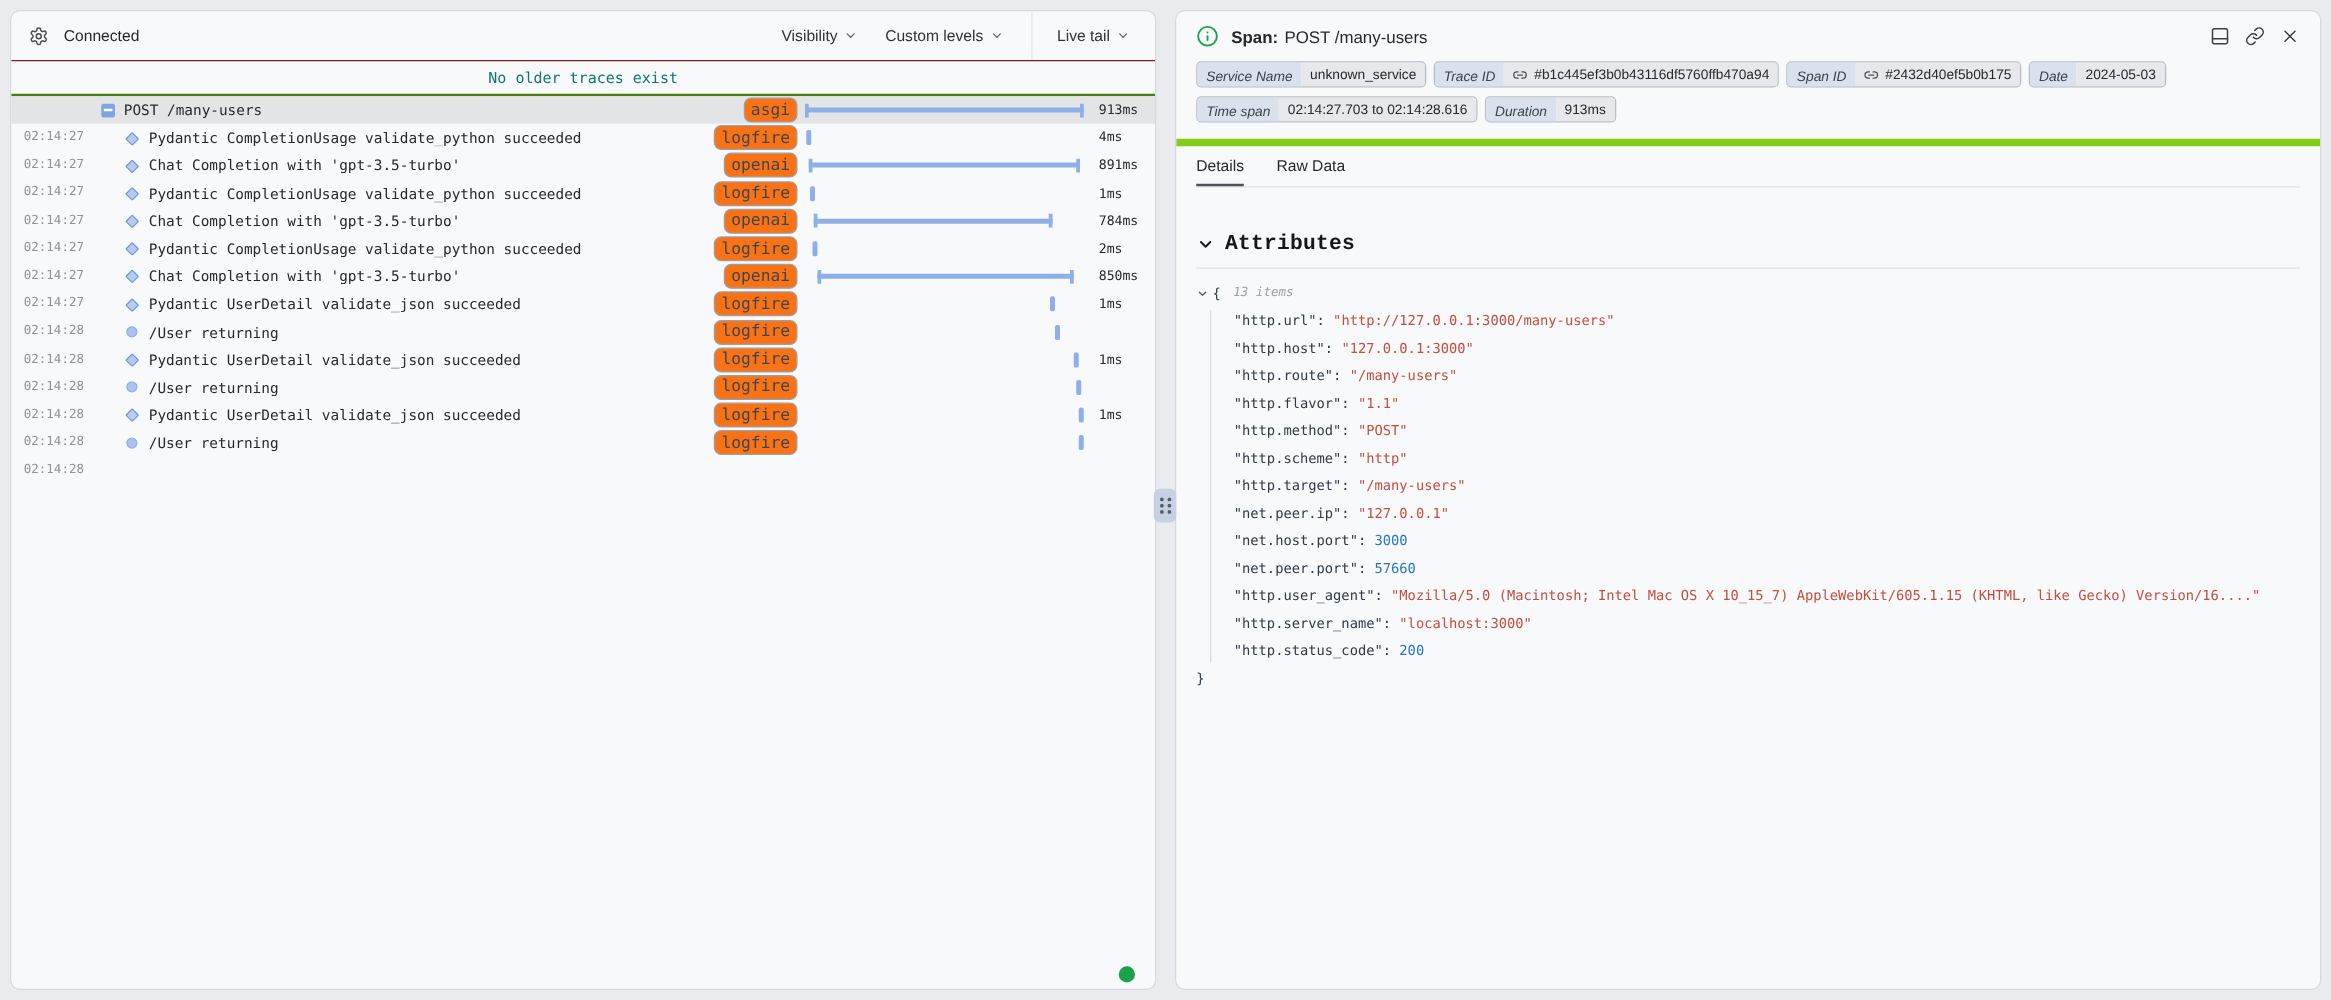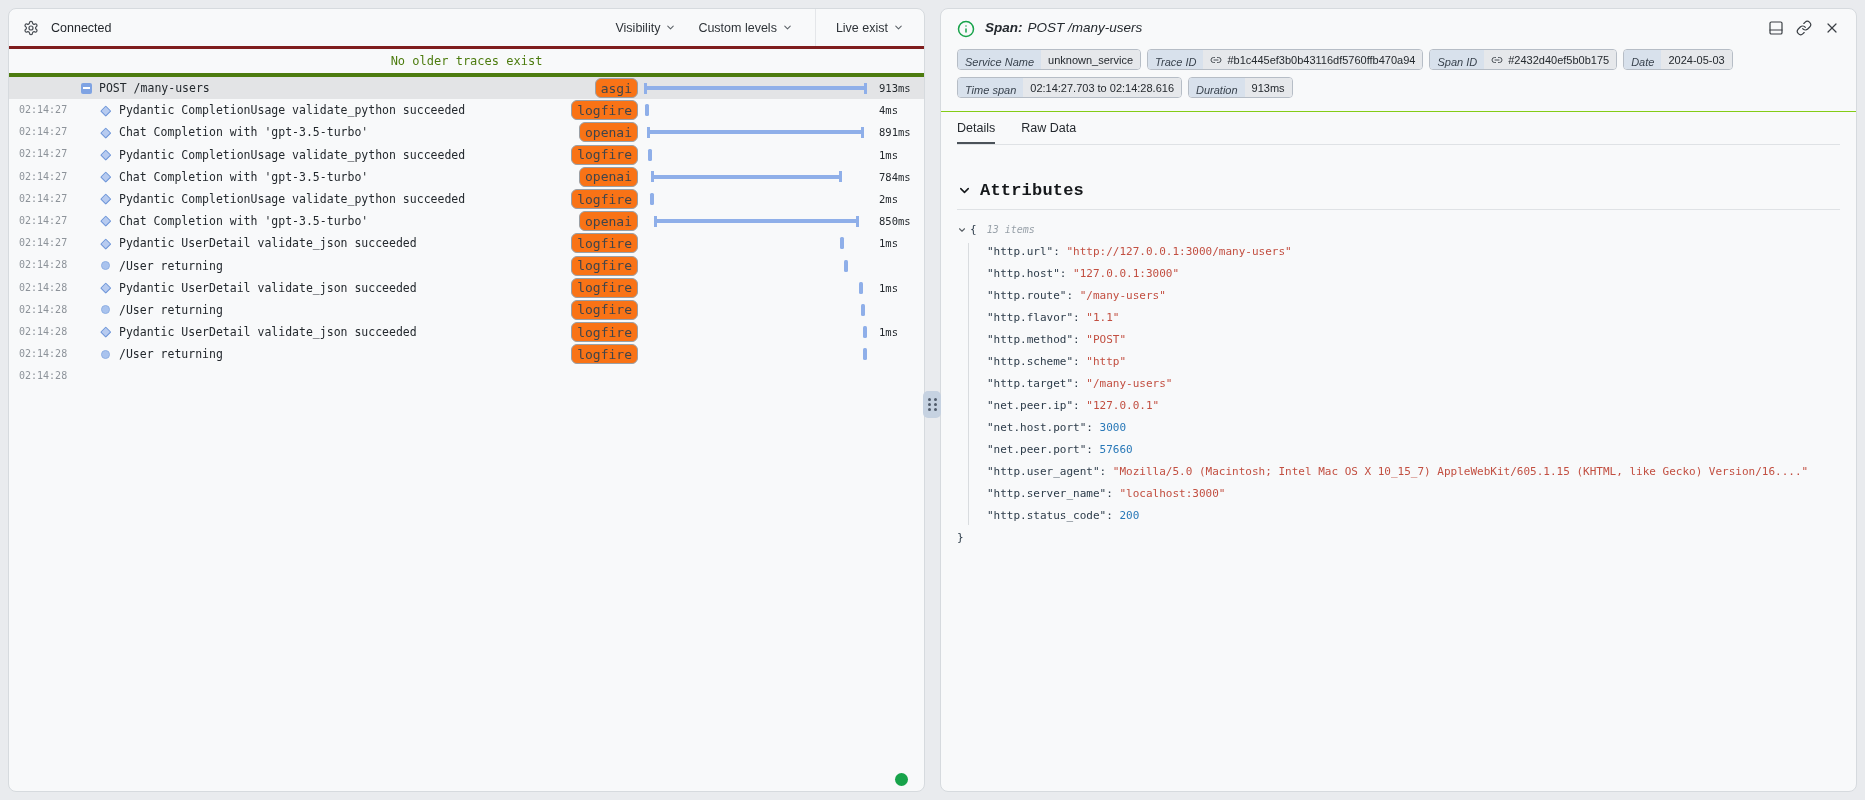--- a/index.html
+++ b/index.html
@@ -5,31 +5,31 @@
   * { box-sizing: border-box; margin: 0; padding: 0; }
   html,body { width:1865px; height:800px; overflow:hidden; }
   body { background:#e9ebee; font-family:"Liberation Sans", sans-serif; position:relative; color:#24292e; }
   svg { display:block; }
 
   .panel { position:absolute; top:8px; height:784px; background:#f8f9fa; border:1px solid #d6dade; border-radius:8px; }
   #left-panel { left:8px; width:917px; overflow:hidden; }
   #right-panel { left:940px; width:917px; overflow:hidden; }
 
   
-  .lp-header { height:40px; border-bottom:3px solid #7f1d1d; display:flex; align-items:center; padding:0 0 0 14px; }
+  .lp-header { height:40px; border-bottom:1px solid #7f1d1d; display:flex; align-items:center; padding:0 0 0 14px; }
   .gear { color:#4a4f55; }
   .conn-label { margin-left:12px; font-size:12.5px; color:#1f2328; }
   .lp-spacer { flex:1; }
   .menu-item { display:flex; align-items:center; gap:5px; font-size:12.5px; color:#2e3338; margin-right:22px; cursor:default; }
   .chev { color:#5a6066; }
   .live-tail-wrap { border-left:1px solid #e4e6e9; align-self:stretch; display:flex; align-items:center; padding:0 20px; margin-right:0; }
   .live-tail-wrap .menu-item { margin-right:0; }
 
   .no-older { height:28px; display:flex; align-items:center; justify-content:center;
-    font-family:"DejaVu Sans Mono", monospace; font-size:12px; color:#4d7c0f; border-bottom:4px solid #4d7c0f; }
+    font-family:"DejaVu Sans Mono", monospace; font-size:12px; color:#0f766e; border-bottom:2px solid #4d7c0f; }
 
   .trace-row { height:22.2px; display:flex; align-items:center; padding-left:10px;
     font-family:"DejaVu Sans Mono", monospace; font-size:11.5px; color:#24292e; cursor:pointer; }
   .trace-row.selected { background:#e3e4e6; }
   .t-time { width:62px; flex:none; font-size:10px; color:#8d939a;margin-top:43px; }
   .t-indent { width:20px; flex:none; }
   .t-icon { width:18px; flex:none; display:flex; align-items:center; justify-content:flex-start; }
   .icon-collapse { width:11px; height:11px; background:#7fa3e3; border-radius:2px; position:relative; }
   .icon-collapse::after { content:''; position:absolute; left:2px; right:2px; top:4.8px; height:1.6px; background:#ffffff; }
   .icon-diamond { width:7.5px; height:7.5px; background:#b7cbf0; border:1.5px solid #6d95d8; transform:rotate(45deg); border-radius:1px; margin-left:1px; }
@@ -45,34 +45,34 @@
   .tick { position:absolute; top:50%; transform:translateY(-50%); width:4px; height:12px; border-radius:1.5px; background:#8fafe9; }
   .t-dur { width:57px; flex:none; padding-left:12px; font-size:10.5px; }
 
   .live-dot { position:absolute; right:16px; bottom:5px; width:13px; height:13px; border-radius:50%; background:#17a34a; }
 
   #resizer { position:absolute; left:923px; top:391px; width:18px; height:27px; background:#c6d2e1; border-radius:5px;
     display:grid; grid-template-columns:repeat(2,3px); grid-auto-rows:3px; gap:2px 3px; place-content:center; cursor:col-resize; z-index:5; }
   #resizer i { background:#515c6b; border-radius:50%; }
 
   
-  .rp-header { display:flex; align-items:flex-start; padding:11px 16px 9px 16px;font-style:italic; }
+  .rp-header { display:flex; align-items:center; padding:11px 16px 9px 16px; }
   .info-icon { color:#17a34a; flex:none; }
   .rp-title { margin-left:10px; font-size:13.5px; display:flex; gap:5px; align-items:baseline; }
   .rp-title b { font-weight:bold; }
   .rp-actions { margin-left:auto; display:flex; gap:12px; align-items:center; color:#3a3f44; }
   .rp-actions .abtn { cursor:pointer; }
 
   .rp-badges { padding:2px 16px 0 16px; display:flex; flex-wrap:wrap; gap:7px 6px; }
   .badge { display:flex; align-items:stretch; border:1px solid #b6bdc6; border-radius:4px; overflow:hidden; font-size:11px; height:21px; flex:none; }
   .badge-label { background:#d8e1ec; color:#39434e; font-style:italic; padding:12px 7px; display:flex; align-items:center; }
   .badge-value { background:#e6e8eb; color:#24292e; padding:0 7px; display:flex; align-items:center; gap:5px; }
   .badge-value .blink { color:#4a5056; cursor:pointer; }
 
-  .rp-tabwrap { border-top:1px solid #84cc16; margin-top:13px; padding:9px 16px 0 16px; }
+  .rp-tabwrap { border-top:6px solid #84cc16; margin-top:13px; padding:9px 16px 0 16px; }
   .tabs { display:flex; gap:26px; }
   .tab { font-size:12.5px; color:#24292e; padding-bottom:7px; border-bottom:2px solid transparent; cursor:pointer; }
   .tab.active { border-bottom-color:#4b5259; }
 
   .rp-content { padding:0 16px; }
   .section-title { font-size:17px; font-weight:bold; color:#15181b; margin:16px 0 9px 0; letter-spacing:.2px; }
   .hr { border-bottom:1px solid #dfe2e5; }
   .req { display:flex; align-items:center; margin:16px 0 0 10px; font-size:13px; }
   .req .method { font-weight:bold; width:62px; }
   .req .url { color:#24292e; }
@@ -120,21 +120,21 @@
     <span class="menu-item">
       <span>Custom levels</span>
       <span class="chev">
           <svg width="11" height="11" viewBox="0 0 24 24" fill="none" stroke="currentColor" stroke-width="2.2" stroke-linecap="round" stroke-linejoin="round">
             <polyline points="6 9 12 15 18 9"></polyline>
           </svg>
         </span>
     </span>
     <span class="live-tail-wrap">
       <span class="menu-item">
-        <span>Live exist</span>
+        <span>Live tail</span>
         <span class="chev">
             <svg width="11" height="11" viewBox="0 0 24 24" fill="none" stroke="currentColor" stroke-width="2.2" stroke-linecap="round" stroke-linejoin="round">
               <polyline points="6 9 12 15 18 9"></polyline>
             </svg>
           </span>
       </span>
     </span>
   </div>
 
   <div class="no-older">No older traces exist</div>

